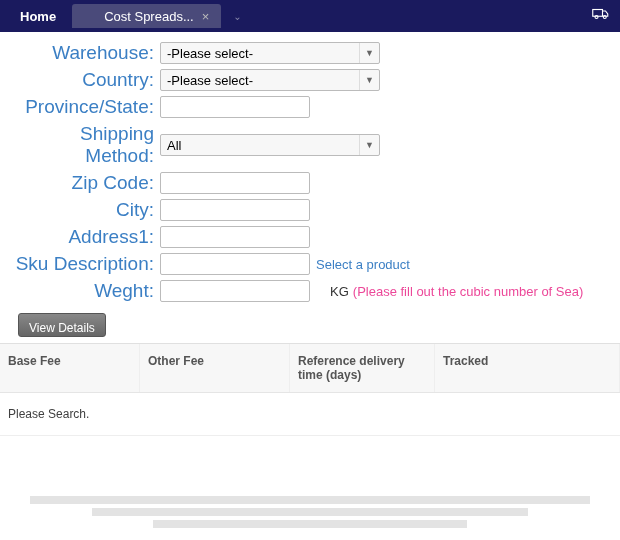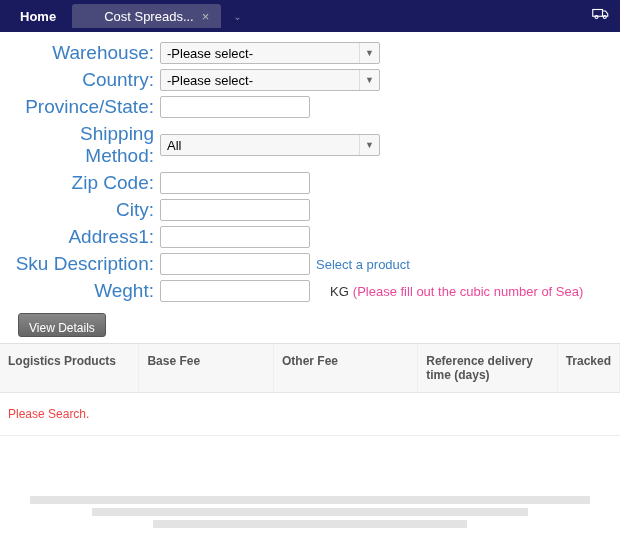--- a/index.html
+++ b/index.html
@@ -28,21 +28,21 @@
   .trial-btn { background: #1f8dd6; color: #fff; border: none; border-radius: 3px; height: 26px; padding: 0 14px; font-size: 13px; cursor: pointer; }
   .view-details-btn { background: linear-gradient(#888, #666); color: #fff; border: 1px solid #555; border-radius: 3px; height: 24px; padding: 7px 10px; font-size: 12px; cursor: pointer; margin: 6px 0 0 8px; }
   .table-wrap { border-top: 1px solid #e0e0e0; }
   .table-header { display: flex; background: #f7f7f7; border-bottom: 1px solid #e5e5e5; }
   .th { padding: 10px 8px; font-size: 12px; font-weight: bold; color: #555; border-right: 1px solid #eee; }
   .th1 { width: 145px; }
   .th2 { width: 140px; }
   .th3 { width: 150px; }
   .th4 { width: 145px; }
   .th5 { flex: 1; }
-  .empty-row { padding: 14px 8px; font-size: 12px; color: #ef4444; border-bottom: 1px solid #eee; }
+  .empty-row { padding: 14px 8px; font-size: 12px; color: #404040; border-bottom: 1px solid #eee; }
   .bottom-bars { position: absolute; left: 0; right: 0; bottom: 8px; padding: 0 30px; }
   .bar { height: 8px; background: #e3e3e3; margin: 4px auto; }
   .bar1 { width: 100%; }
   .bar2 { width: 78%; }
   .bar3 { width: 56%; }
 </style>
 </head>
 <body>
 
 <div class="topbar">
@@ -122,21 +122,20 @@
     <span class="kg-text">KG</span>
     <span class="red-text">(Please fill out the cubic number of Sea)</span>
   </div>
 
 
   <button class="view-details-btn">View Details</button>
 </div>
 
 <div class="table-wrap">
   <div class="table-header">
-    <div class="th th1">Logistics Products</div>
     <div class="th th2">Base Fee</div>
     <div class="th th3">Other Fee</div>
     <div class="th th4">Reference delivery time (days)</div>
     <div class="th th5">Tracked</div>
   </div>
   <div class="empty-row">Please Search.</div>
 </div>
 
 <div class="bottom-bars">
   <div class="bar bar1"></div>

